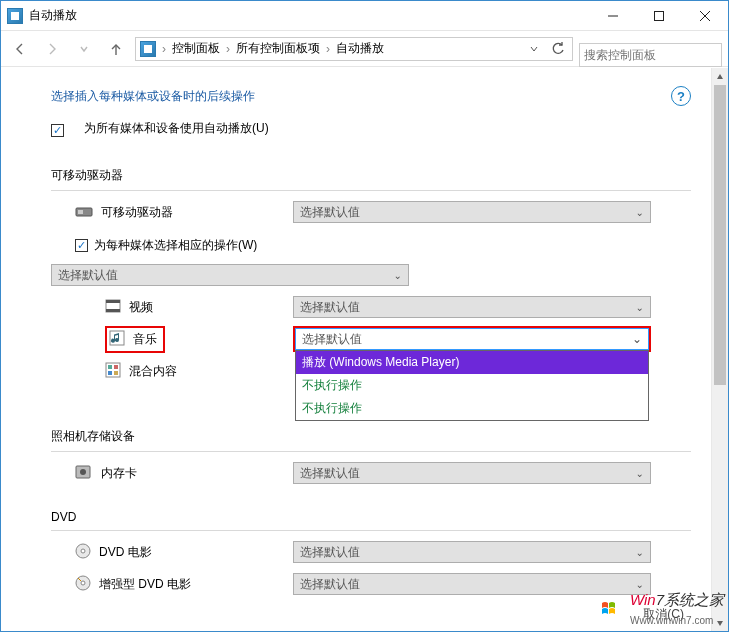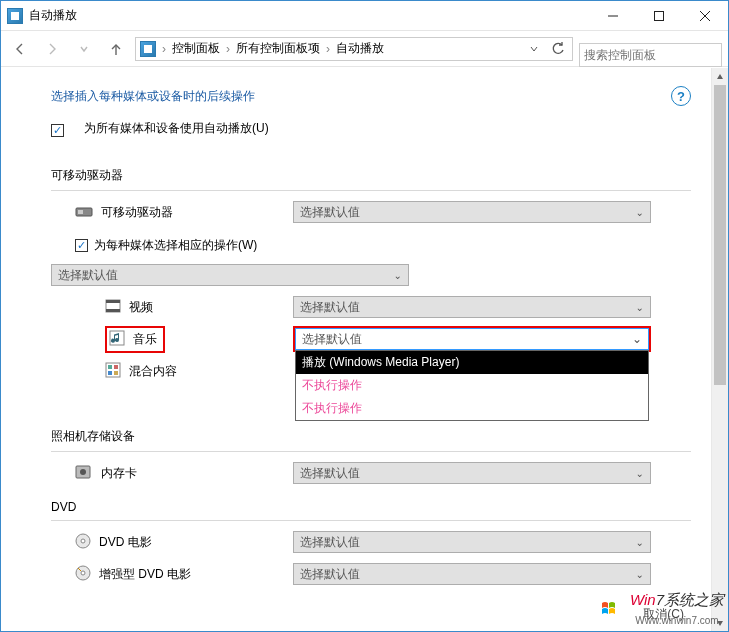--- a/index.html
+++ b/index.html
@@ -95,21 +95,21 @@
     width:20px; height:20px; border:1.5px solid #1a7fc4; border-radius:50%;
     color:#1a7fc4; display:flex; align-items:center; justify-content:center;
     font-weight:bold; font-size:13px;
   }
   .chk-row { display:flex; align-items:flex-end; gap:20px; margin-top:14px; font-size:12px; }
   .chk {
     width:13px; height:13px; border:1px solid #333; display:flex;
     align-items:center; justify-content:center; color:#1a5aa3;
   }
   .chk.checked::after { content:"✓"; font-size:11px; line-height:1; color:#1470c6;}
-  .section-title { margin-top:16px; font-size:12px; color:#000; }
+  .section-title { margin-top:26px; font-size:12px; color:#000; }
   .section-title.first { margin-top:30px; }
   .row {
     display:flex; align-items:center; margin-top:10px; height:22px;
   }
   .indent1 { padding-left:24px; display:flex; align-items:center; flex:0 0 242px;}
   .indent2 { padding-left:54px; display:flex; align-items:center; flex:0 0 242px;}
   .dev-icon {
     width:18px; height:14px; display:inline-block;
   }
   .label { flex:0 0 auto; }
@@ -126,31 +126,30 @@
   .dropdown-combo {
     height:22px; border:1px solid #3399ff; background:#fff;
     display:flex; align-items:center; padding:0 6px; justify-content:space-between;
     color:#555;
   }
   .dropdown-list {
     position:absolute; left:0; right:0; top:22px; background:#fff;
     border:1px solid #666; z-index:10;
   }
   .dropdown-list .opt {
-    padding:3px 6px; font-size:12px; color:#ec4899;
+    padding:3px 6px; font-size:12px; color:#15803d;
   }
   .dropdown-list .opt.selected {
-    background:#000000; color:#fff;
+    background:#6d28d9; color:#fff;
   }
   
   .watermark {
     position:absolute; right:4px; bottom:4px; display:flex; align-items:center;
     font-size:15px; color:#2e2e2e; gap:4px; font-style:italic;
     font-family:"Microsoft YaHei",sans-serif;
-    text-align:center;
   }
   .watermark .wm-url { font-size:10px; color:#666; font-style:normal;}
   .watermark .wm-flag {
     width:26px; height:20px; display:inline-block;
   }
   .link-cancel {
     position:absolute; right:44px; bottom:8px; font-size:12px; color:#444;
   }
   hr.divider { border:none; border-top:1px solid #d9d9d9; margin:6px 0 0 0;}
 </style>

